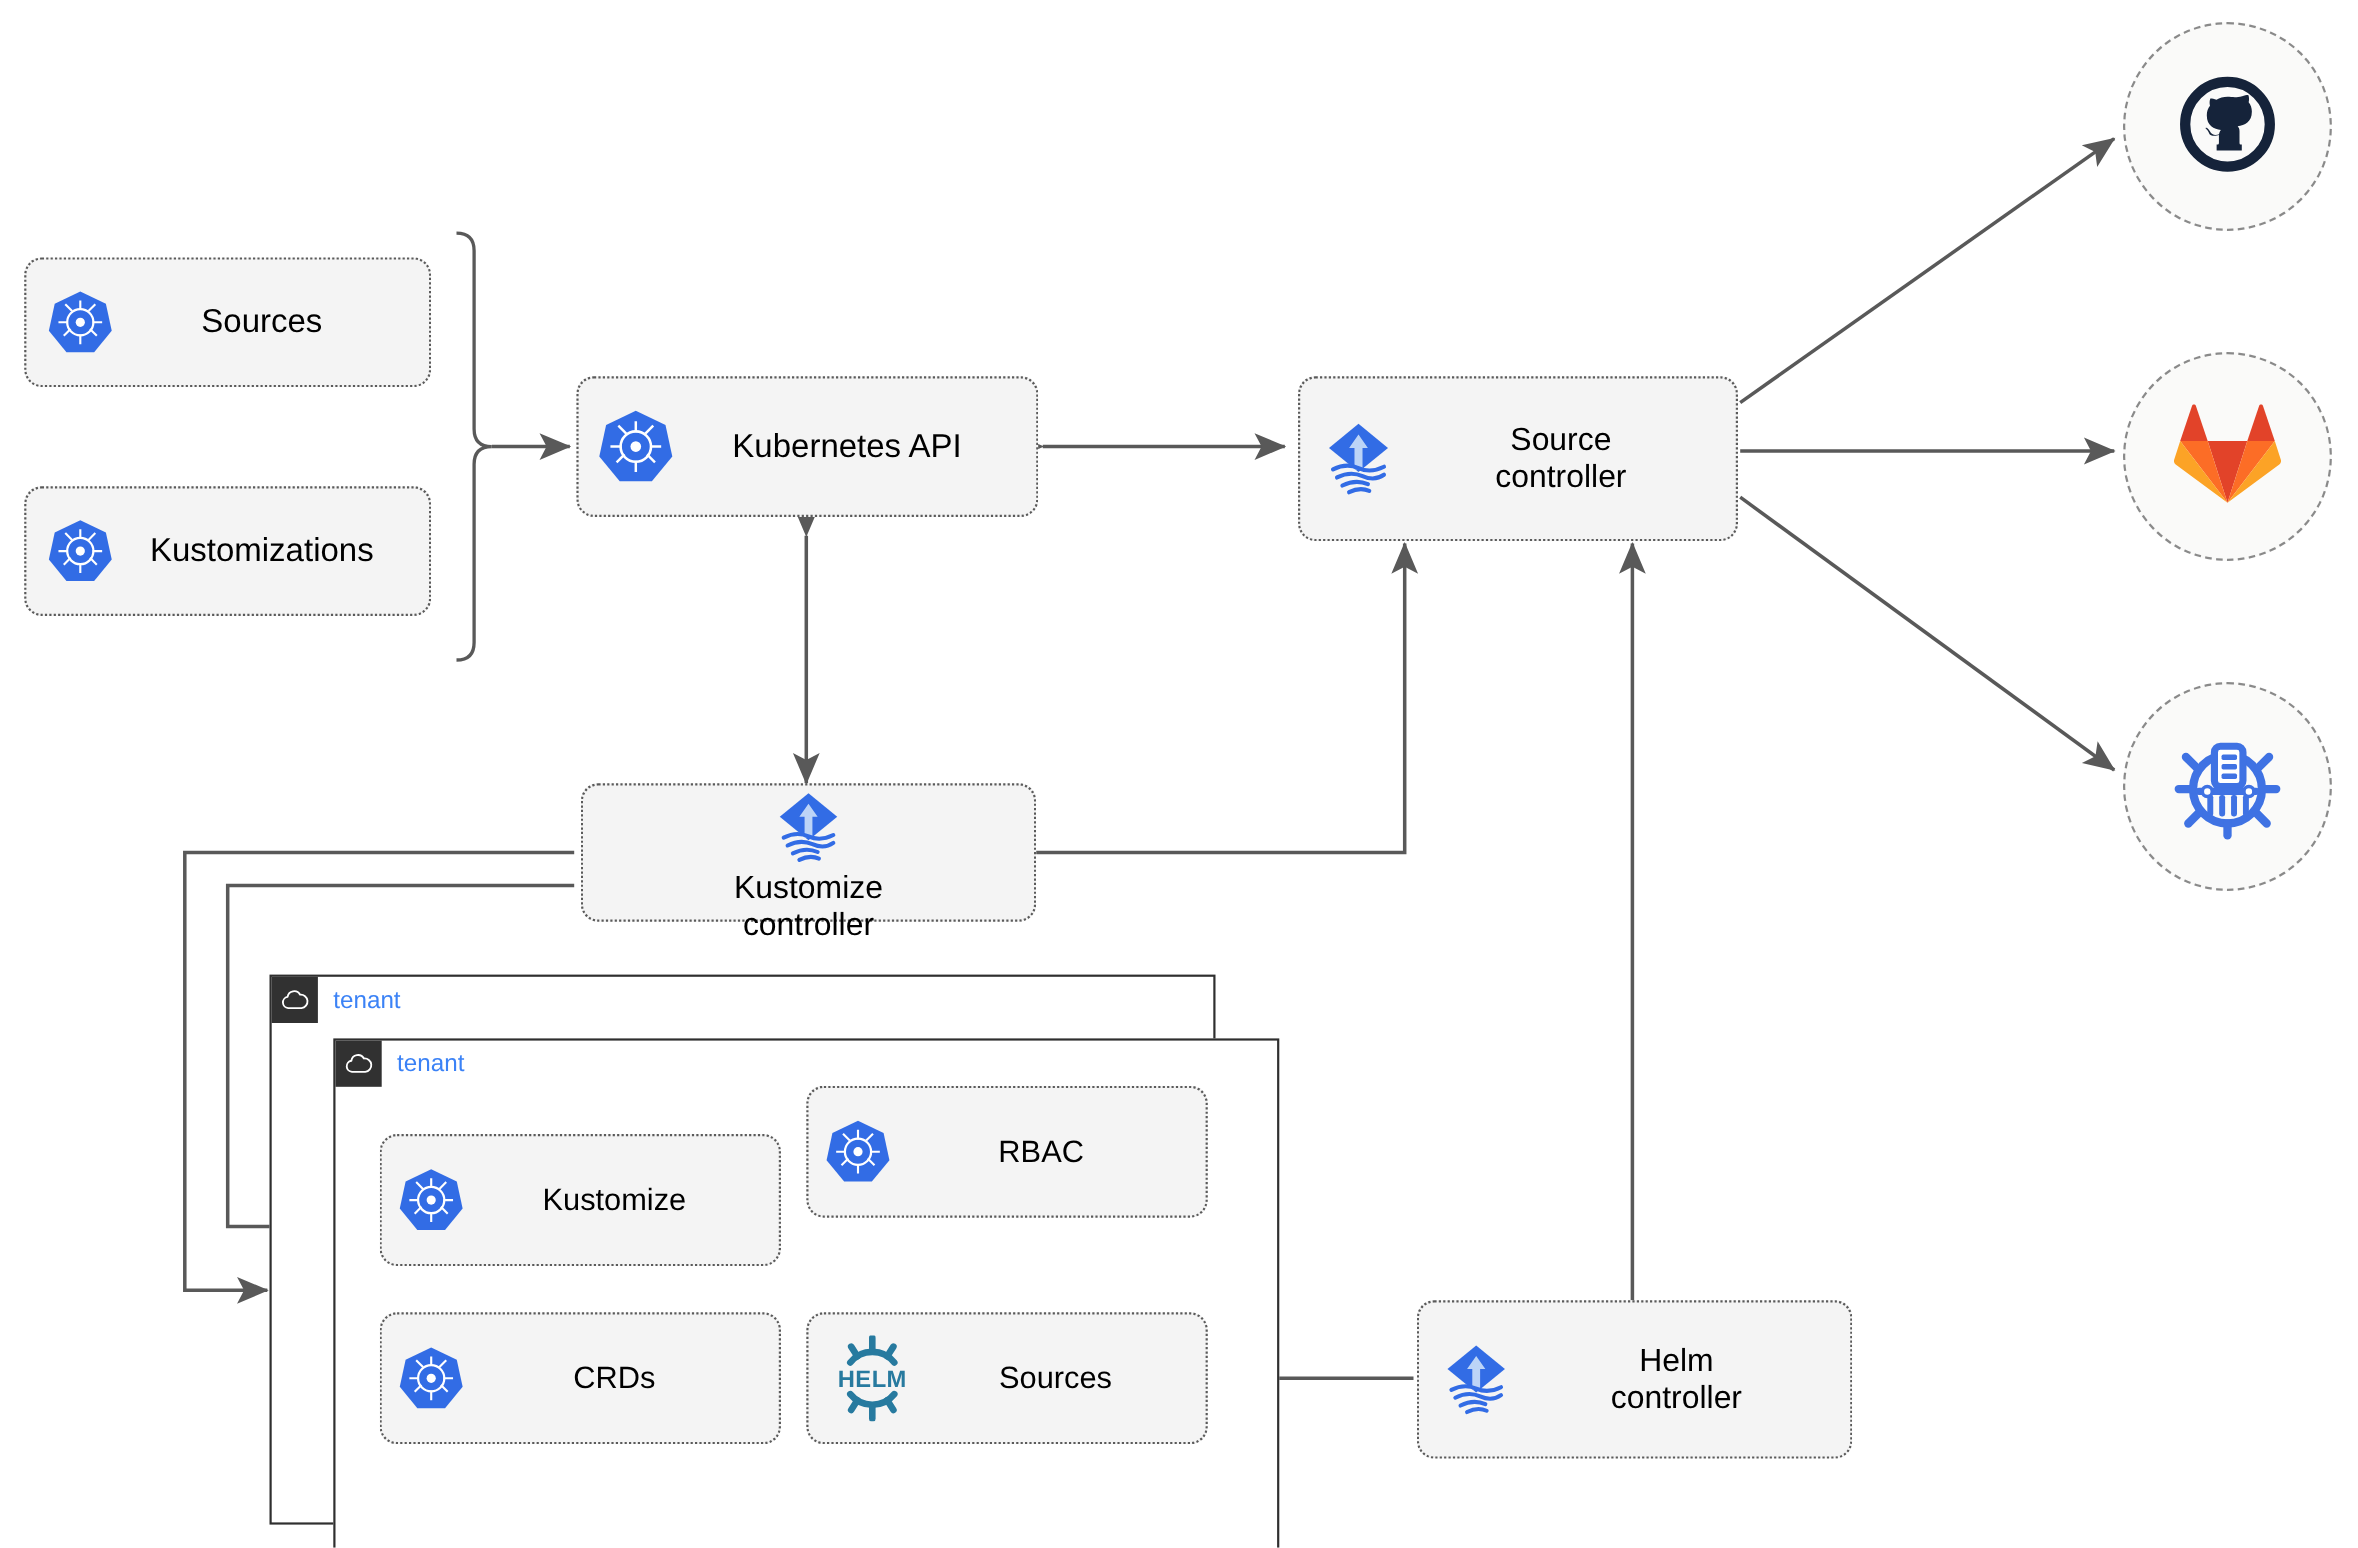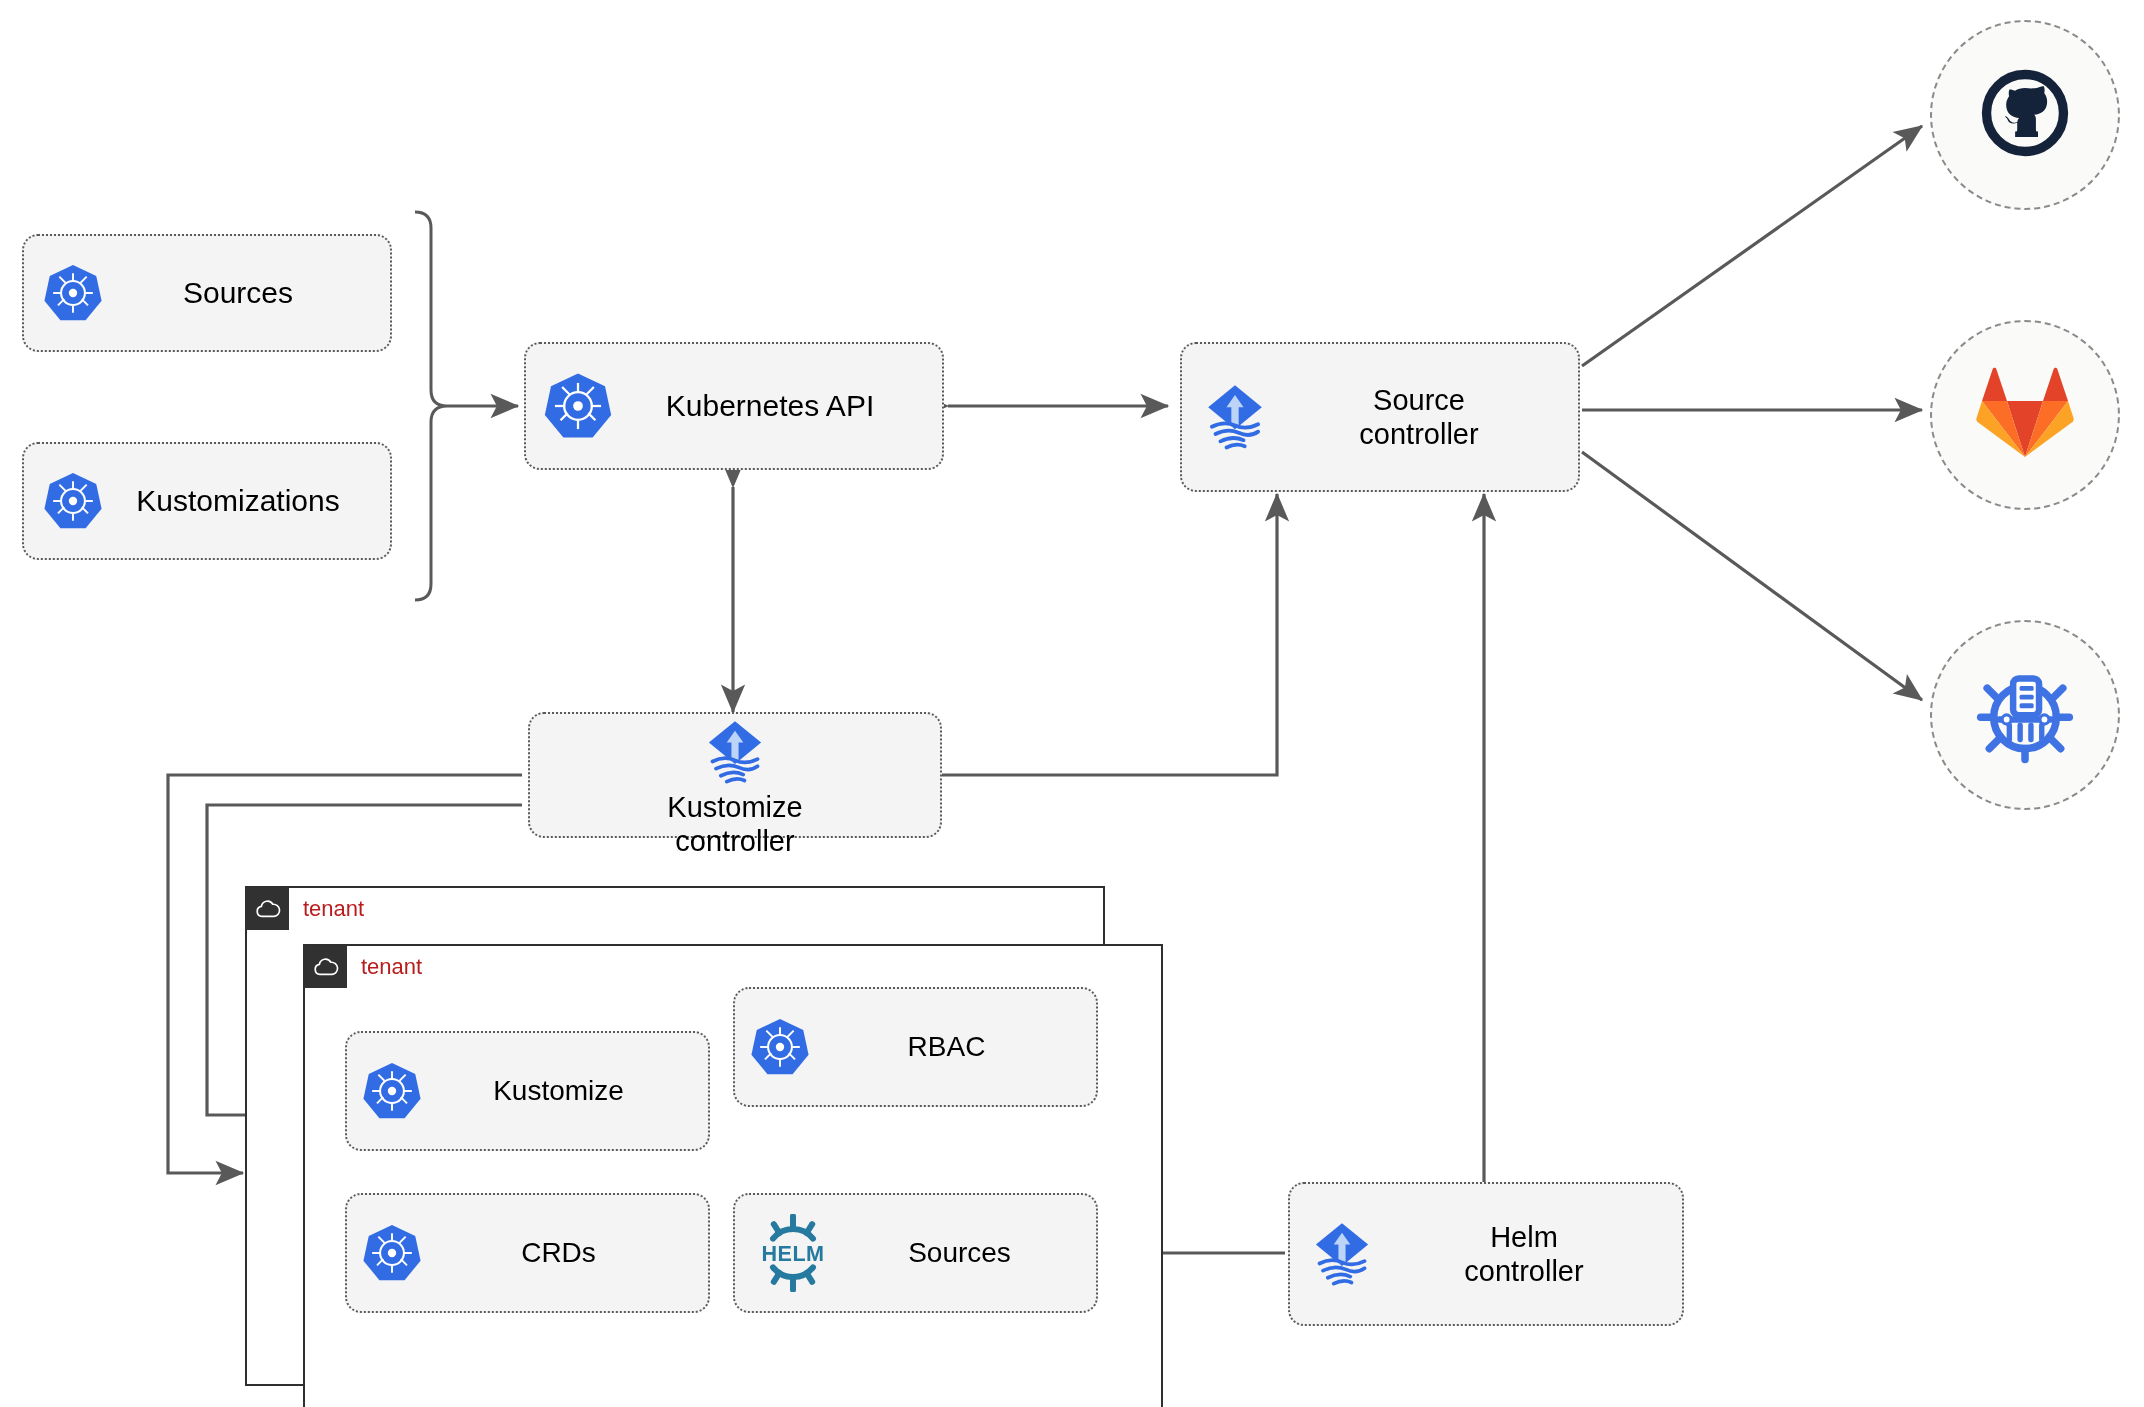--- a/index.html
+++ b/index.html
@@ -82,21 +82,21 @@
     width: 42px;
     height: 42px;
     background: #313131;
     display: flex;
     align-items: center;
     justify-content: center;
     flex: 0 0 auto;
   }
   .tenant-title {
     font-size: 22px;
-    color: #b91c1c;
+    color: #3b82f6;
     padding-left: 14px;
     white-space: nowrap;
   }
 
   
   .t-lg { font-size: 30px; }
   .t-md { font-size: 29px; }
   .t-sm { font-size: 28px; }
 </style>
 </head>

